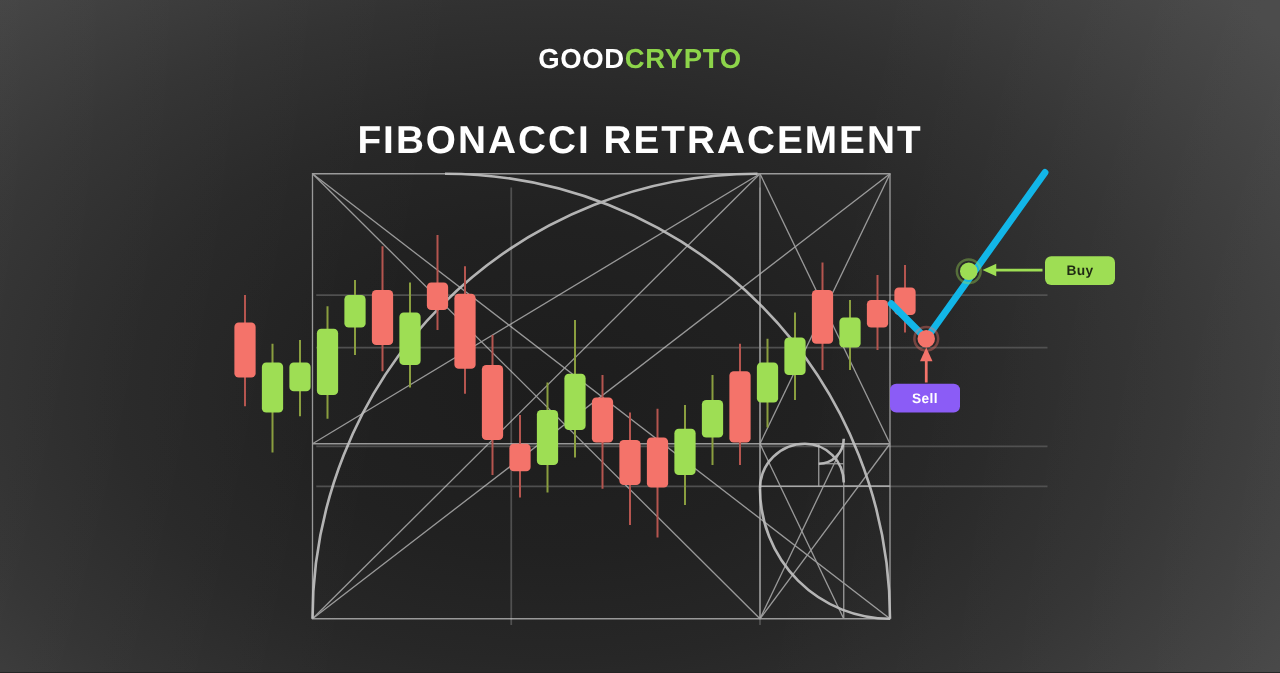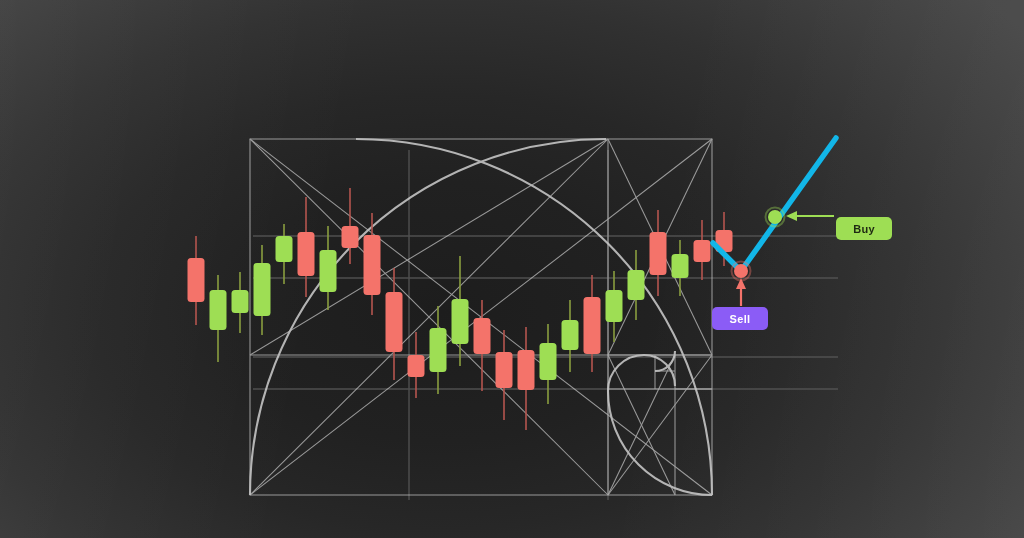--- a/index.html
+++ b/index.html
@@ -45,21 +45,21 @@
   .pill{
     position:absolute;
     display:flex;align-items:center;justify-content:center;
     border-radius:5px;
     font-size:11px;
     font-weight:bold;
     letter-spacing:0.3px;
     box-sizing:border-box;
   }
   .pill-buy{
-    left:836px;top:217px;width:56px;height:23px;
+    left:836px;top:205px;width:56px;height:23px;
     background:#9ede54;color:#1f2a13;
   }
   .pill-sell{
     left:712px;top:307px;width:56px;height:23px;
     background:#8b5cf6;color:#ffffff;
   }
 </style>
 </head>
 <body>
 
@@ -246,18 +246,22 @@
         <line x1="834" y1="216" x2="793" y2="216" stroke="#9ede54" stroke-width="2.2"></line>
         <polygon points="786,216 797,211 797,221" fill="#9ede54"></polygon>
       </g>
       <g>
         <line x1="741" y1="306" x2="741" y2="285" stroke="#f4736a" stroke-width="2.2"></line>
         <polygon points="741,278 736,289 746,289" fill="#f4736a"></polygon>
       </g>
     </g>
   </svg>
 
-
+  <div class="brand">
+    <span class="good">GOOD</span><span class="crypto">CRYPTO</span>
+  </div>
+
+  <h1 class="page-title">FIBONACCI RETRACEMENT</h1>
 
   <div class="pill pill-buy">Buy</div>
   <div class="pill pill-sell">Sell</div>
 
 </div>
 
 </body></html>

